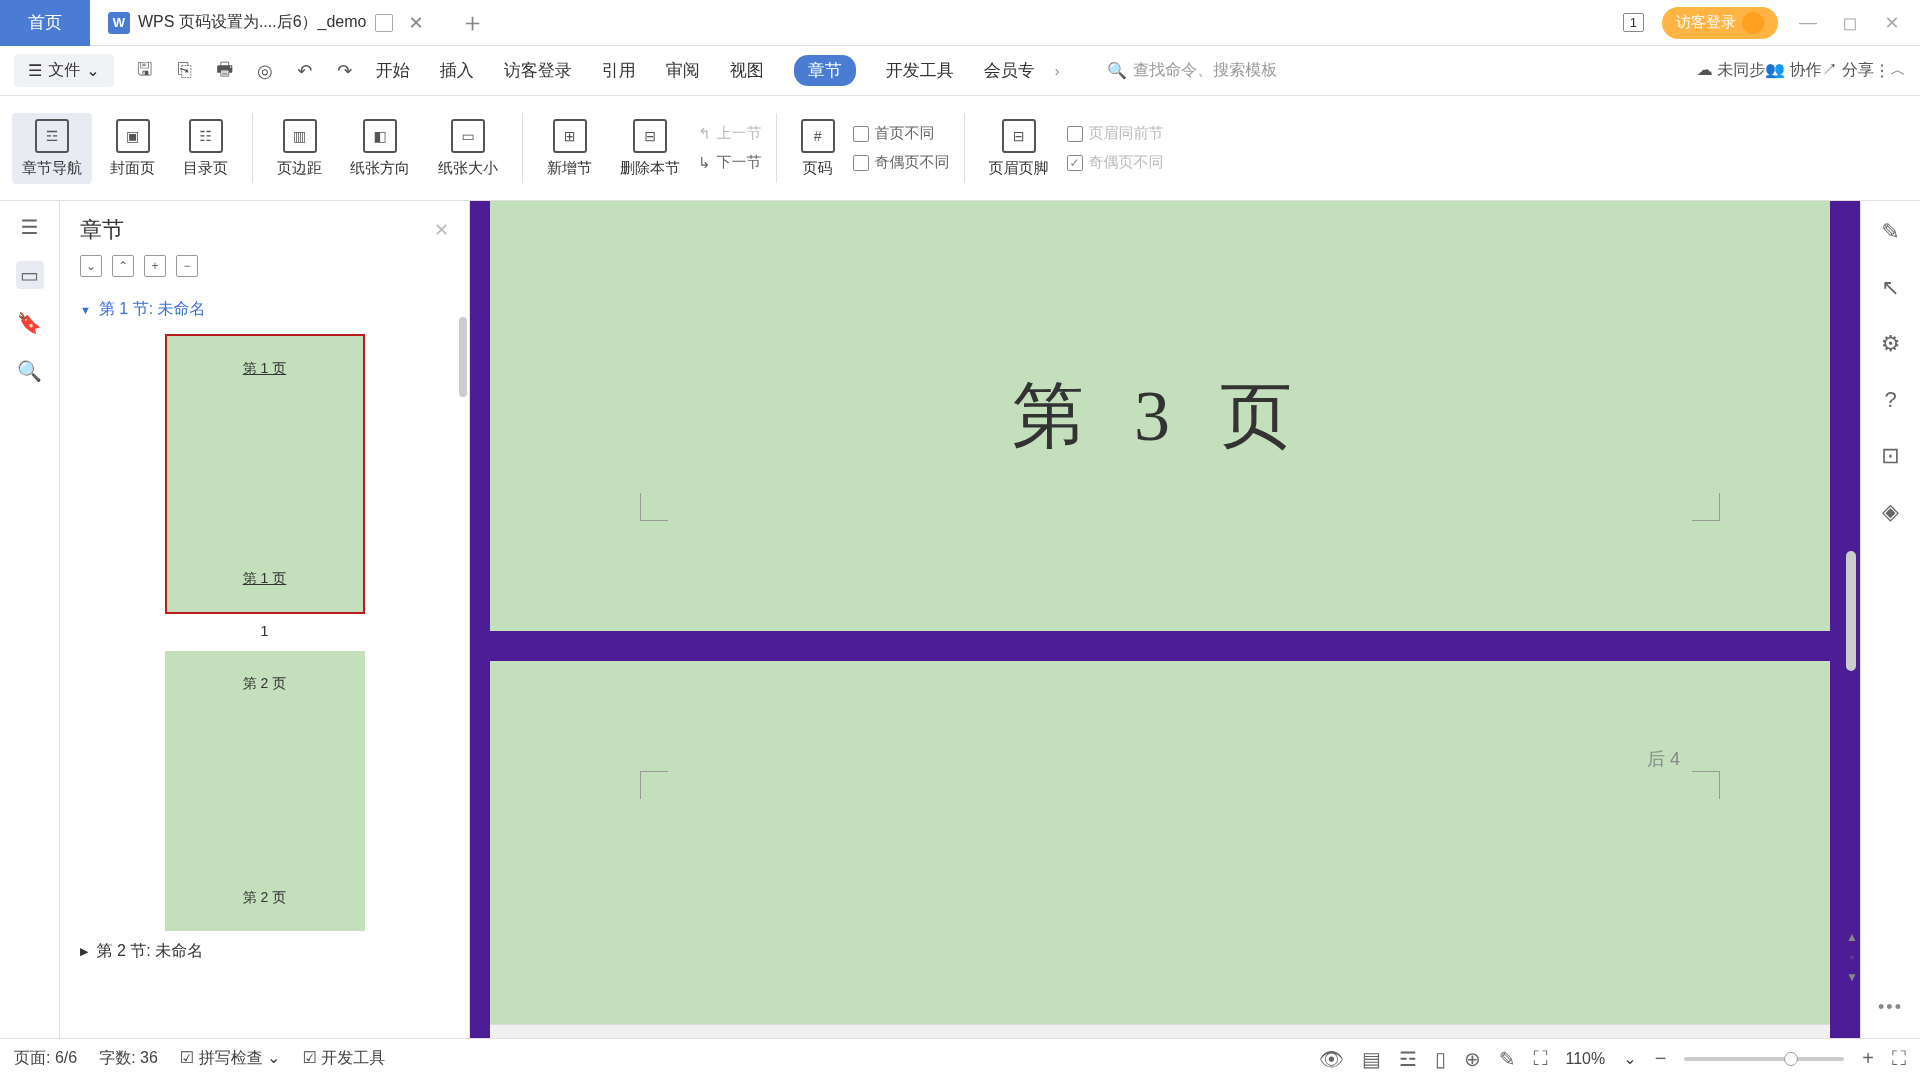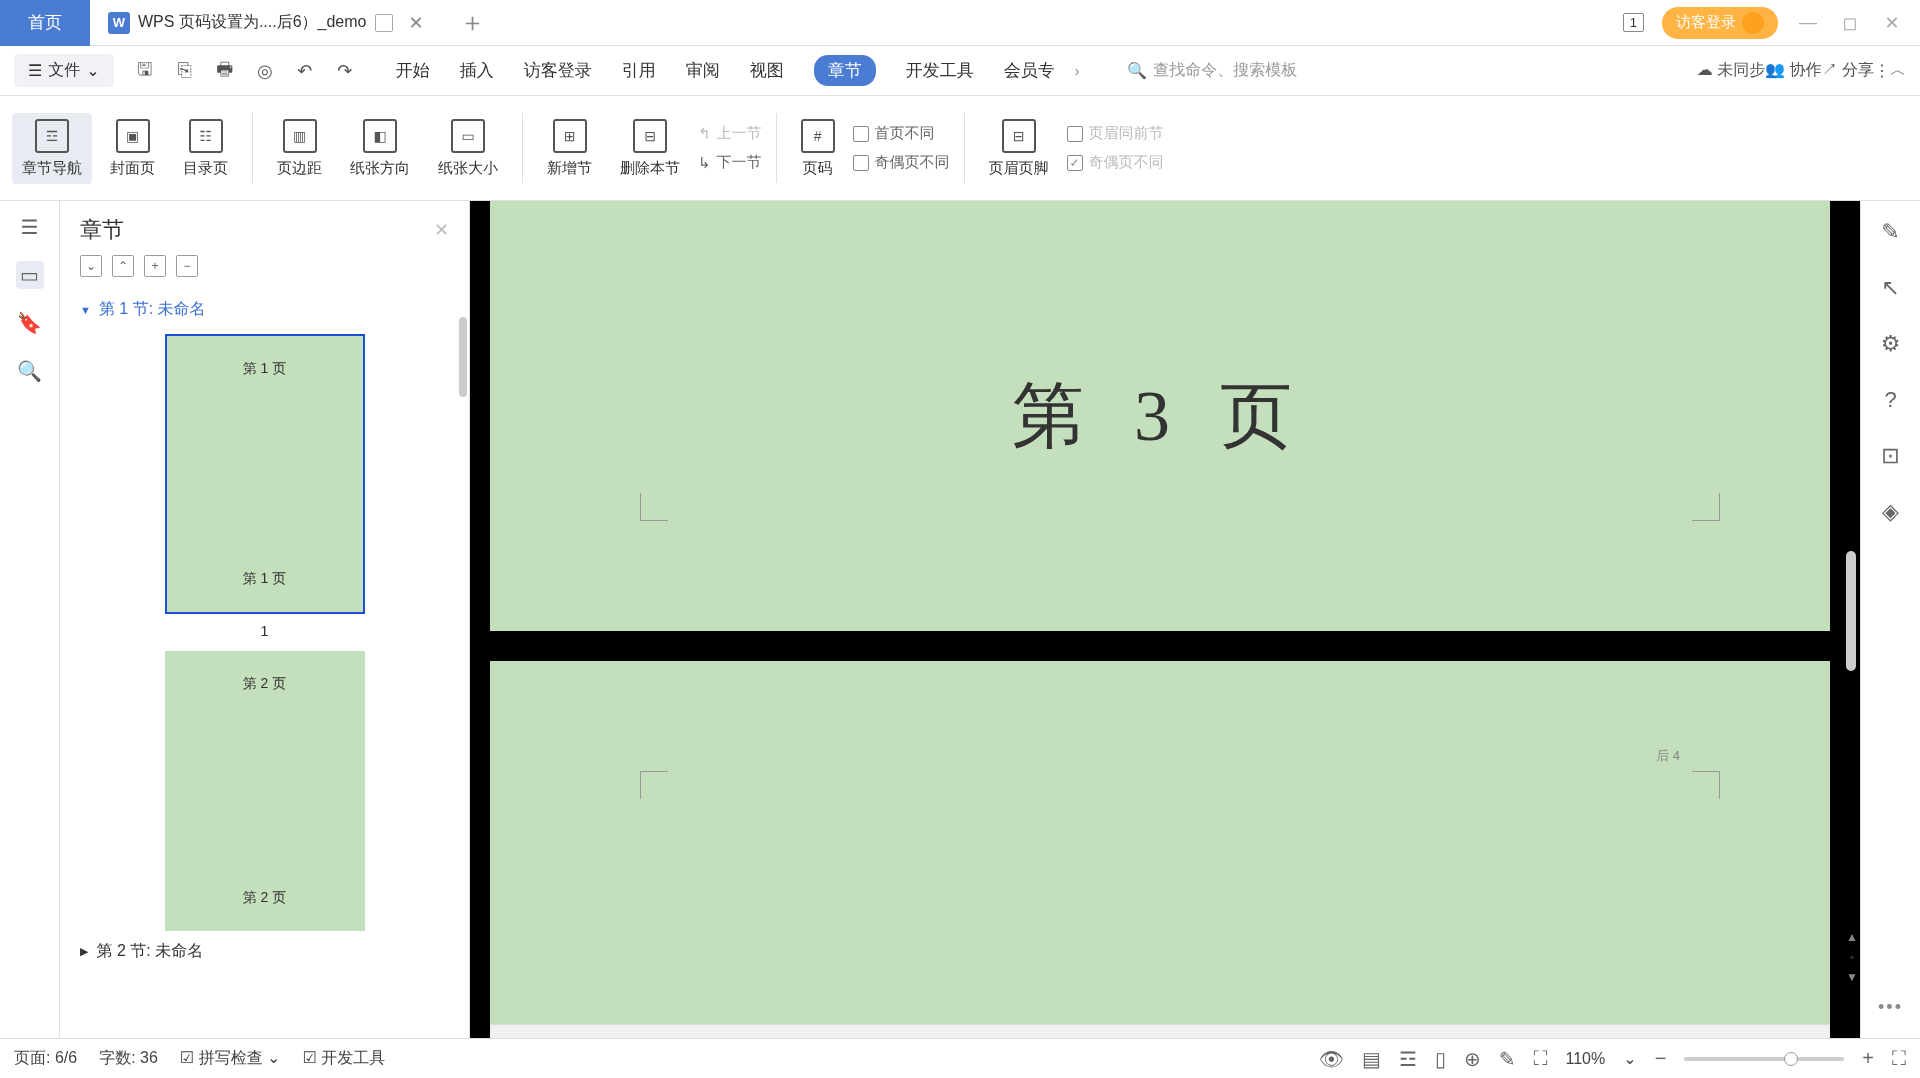--- a/index.html
+++ b/index.html
@@ -17,21 +17,21 @@
 .badge-1 { border: 1.5px solid #888; padding: 1px 6px; font-size: 13px; border-radius: 2px; }
 .login-btn { background: #ffb444; color: #fff; padding: 5px 14px; border-radius: 16px; display: flex; align-items: center; gap: 6px; font-size: 15px; }
 .login-btn .avatar { width: 22px; height: 22px; background: #ffa020; border-radius: 50%; }
 .win-btn { font-size: 18px; color: #aaa; width: 24px; text-align: center; }
 
 
 .menubar { height: 50px; display: flex; align-items: center; padding: 0 14px; gap: 18px; border-bottom: 1px solid #e0e0e0; }
 .file-btn { background: #f0f2f5; padding: 6px 14px; border-radius: 4px; display: flex; align-items: center; gap: 6px; font-size: 16px; }
 .qa-row { display: flex; gap: 14px; align-items: center; }
 .qa-ic { width: 26px; height: 26px; display: flex; align-items: center; justify-content: center; color: #555; font-size: 18px; }
-.menu-items { display: flex; gap: 30px; font-size: 17px; margin-left: 20px; align-items: center; }
+.menu-items { display: flex; gap: 30px; font-size: 17px; align-items: center; }
 .menu-item.active { background: #4a7cd4; color: #fff; padding: 4px 14px; border-radius: 14px; }
 .menu-item { cursor: pointer; }
 .arrow-more { color: #888; font-size: 14px; margin-left: -10px; }
 .search-box { margin-left: 30px; display: flex; align-items: center; gap: 6px; color: #999; font-size: 16px; }
 .menubar-right { margin-left: auto; display: flex; align-items: center; color: #555; font-size: 16px; }
 .chev-up { font-size: 16px; color: #666; }
 
 
 .ribbon { height: 105px; display: flex; align-items: center; padding: 0 12px; border-bottom: 1px solid #e0e0e0; gap: 8px; }
 .rib-btn { display: flex; flex-direction: column; align-items: center; gap: 6px; padding: 6px 10px; font-size: 15px; color: #333; }
@@ -54,36 +54,36 @@
 .nav-head { padding: 14px 20px 10px; display: flex; align-items: center; }
 .nav-head h2 { font-size: 22px; font-weight: normal; }
 .nav-head .closex { margin-left: auto; color: #bbb; font-size: 18px; }
 .nav-tools { padding: 0 20px 10px; display: flex; gap: 10px; }
 .nav-tool { width: 22px; height: 22px; border: 1.5px solid #999; border-radius: 2px; display: flex; align-items: center; justify-content: center; font-size: 12px; color: #666; }
 .nav-body { flex: 1; overflow-y: auto; padding: 6px 20px; position: relative; }
 .section-title { display: flex; align-items: center; gap: 8px; font-size: 16px; padding: 6px 0; }
 .section-title.blue { color: #3a6fd0; }
 .section-title .tri { font-size: 11px; }
 .thumb { width: 200px; height: 280px; background: #c3dfbb; margin: 8px auto 4px; display: flex; flex-direction: column; align-items: center; justify-content: space-between; padding: 24px 0; font-size: 14px; }
-.thumb.selected { border: 2px solid #1d4ed8; }
+.thumb.selected { border: 2px solid #b91c1c; text-decoration: underline; }
 .thumb-num { text-align: center; padding: 4px; font-size: 15px; }
 .nav-scroll-thumb { position: absolute; right: 2px; top: 30px; width: 8px; height: 80px; background: #ccc; border-radius: 4px; }
 
-.canvas-wrap { flex: 1; background: #000000; position: relative; overflow: hidden; }
+.canvas-wrap { flex: 1; background: #4c1d95; position: relative; overflow: hidden; }
 .canvas-inner { position: absolute; left: 20px; right: 30px; top: 0; bottom: 14px; overflow: hidden; }
 .page { background: #c3dfbb; margin-bottom: 30px; position: relative; display: flex; align-items: center; justify-content: center; }
 .page.p3 { height: 430px; margin-top: 0; }
 .page.p4 { height: 370px; }
 .page-txt { font-size: 72px; letter-spacing: 16px; font-family: "SimSun", serif; }
 .corner { position: absolute; width: 28px; height: 28px; border: 1px solid #999; }
 .corner.bl { bottom: 110px; left: 150px; border-top: none; border-right: none; }
 .corner.br { bottom: 110px; right: 110px; border-top: none; border-left: none; }
 .corner.tl { top: 110px; left: 150px; border-bottom: none; border-right: none; }
 .corner.tr { top: 110px; right: 110px; border-bottom: none; border-left: none; }
-.pgnum-header { position: absolute; top: 86px; right: 150px; color: #888; font-size: 13px; }
+.pgnum-header { position: absolute; top: 86px; right: 150px; color: #888; font-size: 18px; }
 .hscroll { position: absolute; bottom: 0; left: 20px; right: 30px; height: 14px; border-top: 1px solid #ddd; background: #f0f0f0; }
 .vscroll-area { position: absolute; right: 2px; top: 0; bottom: 14px; width: 16px; }
 .vthumb { position: absolute; top: 350px; width: 10px; height: 120px; background: #ccc; border-radius: 5px; right: 2px; }
 .vctrl { position: absolute; bottom: 40px; right: 0; display: flex; flex-direction: column; gap: 6px; color: #888; font-size: 12px; align-items: center; }
 
 .right-rail { width: 60px; border-left: 1px solid #e0e0e0; display: flex; flex-direction: column; align-items: center; padding-top: 18px; gap: 30px; }
 .rr-ic { font-size: 22px; color: #666; }
 .rr-more { margin-top: auto; margin-bottom: 20px; font-size: 18px; color: #888; letter-spacing: 2px; }
 
 

